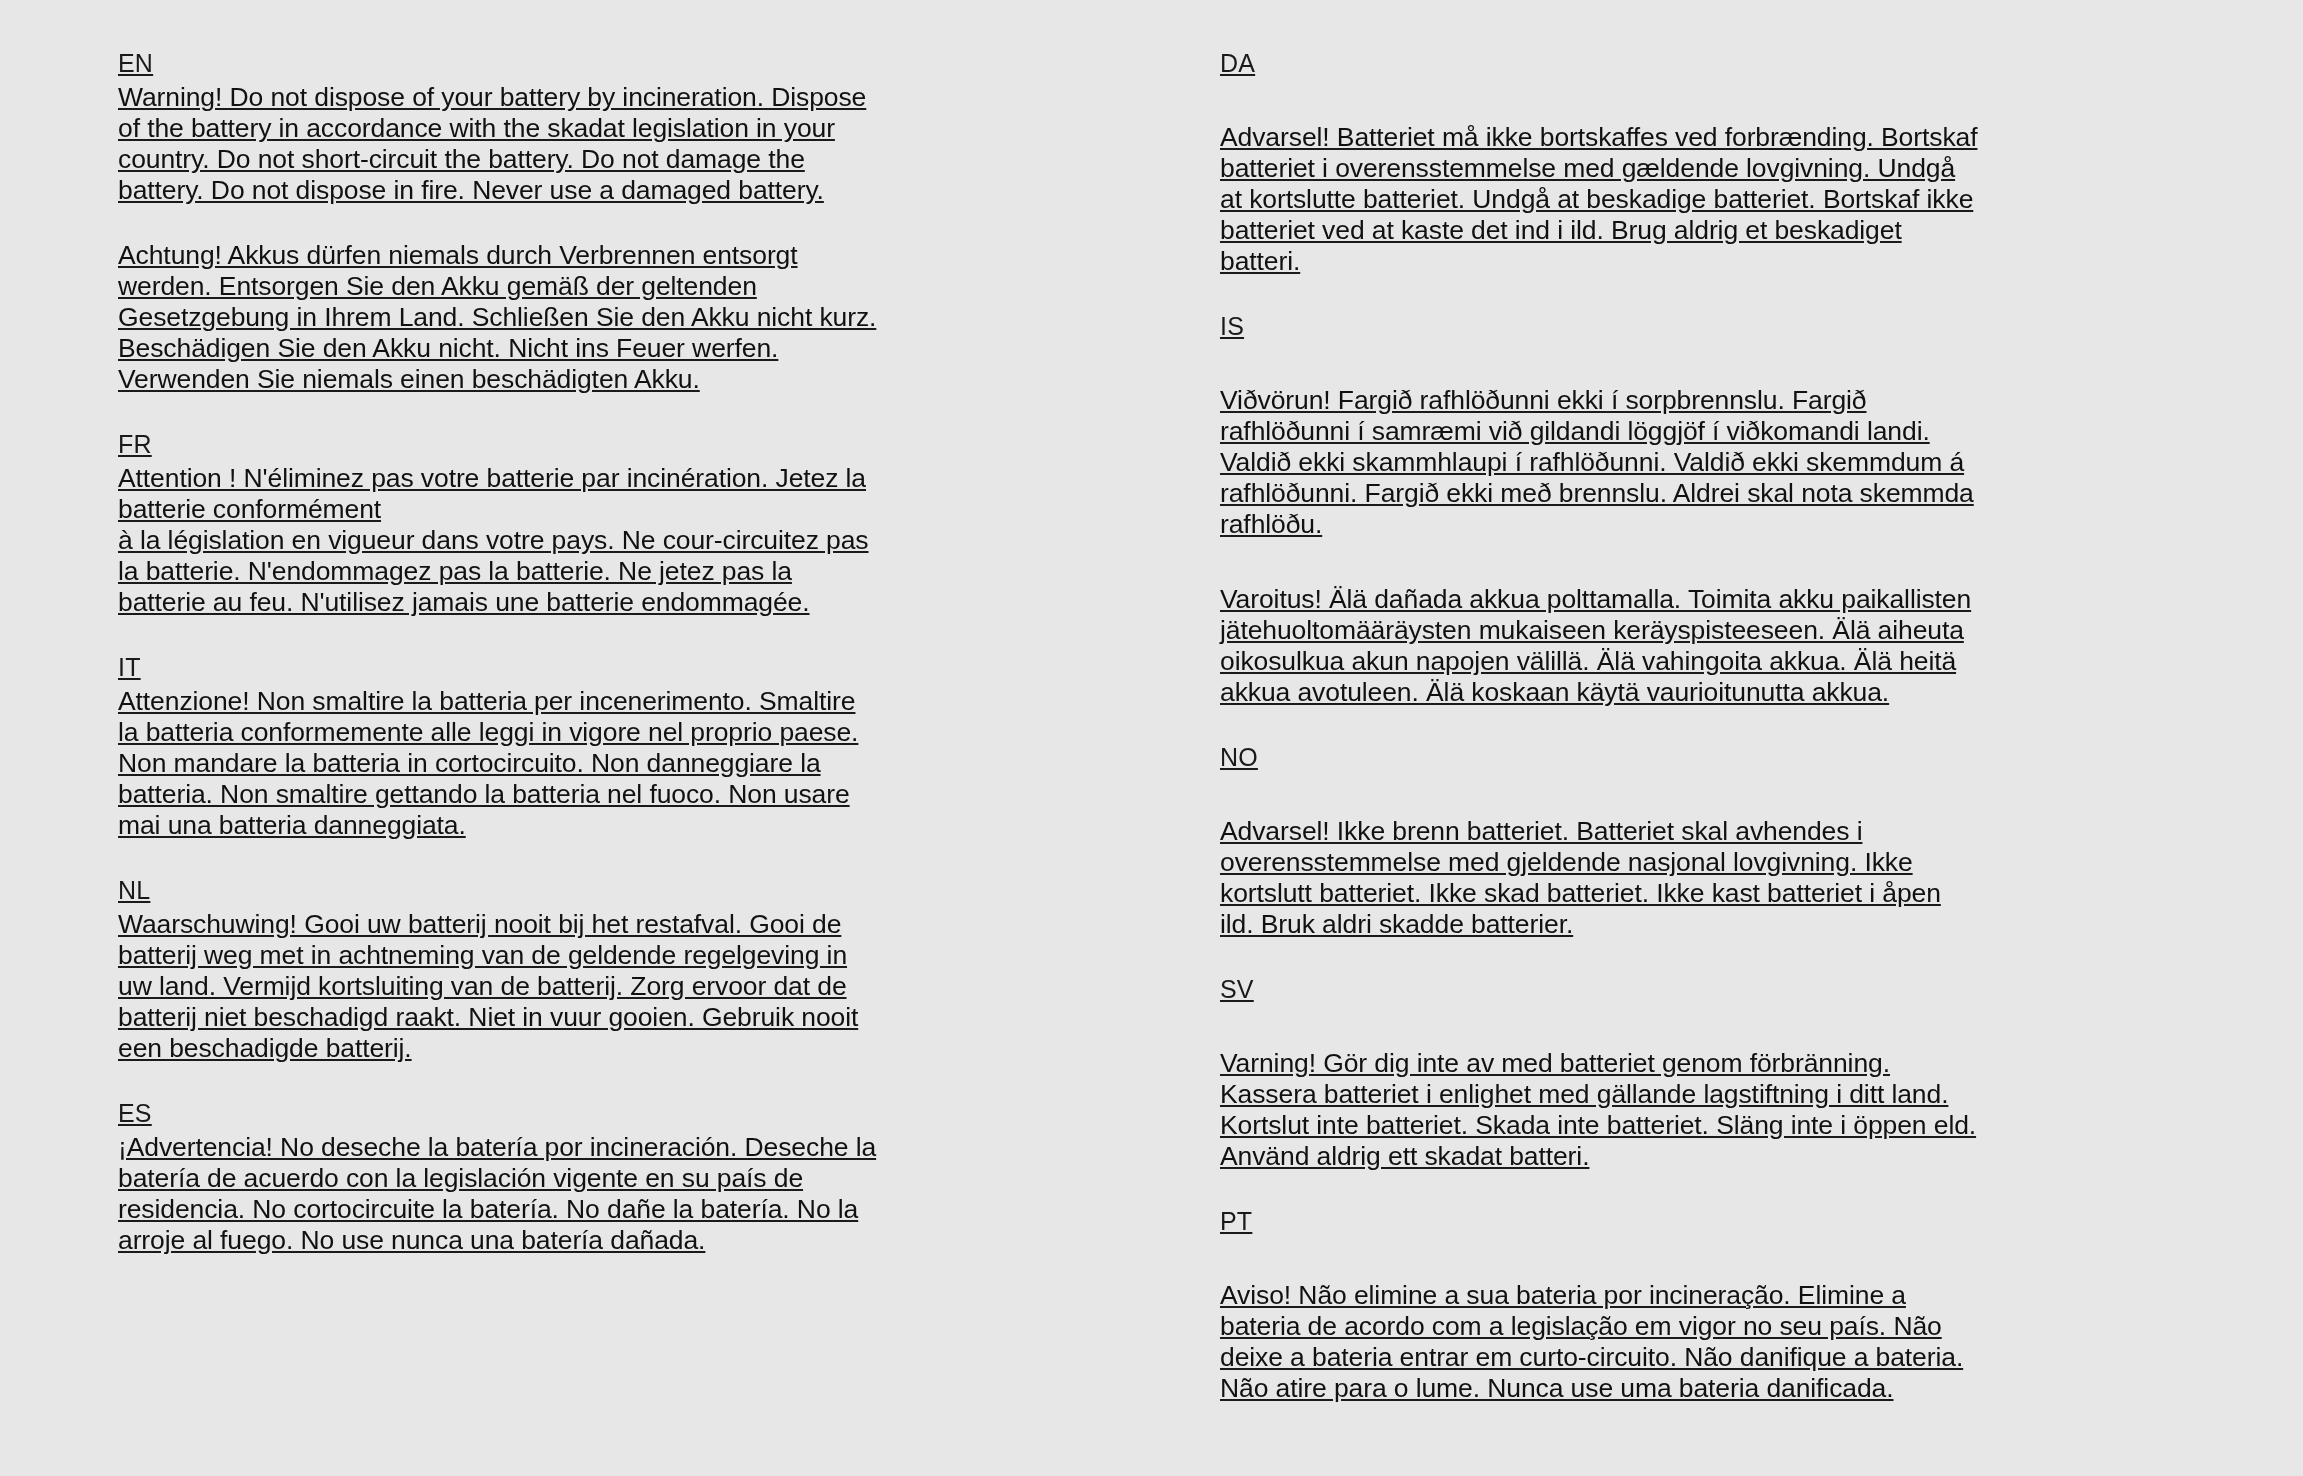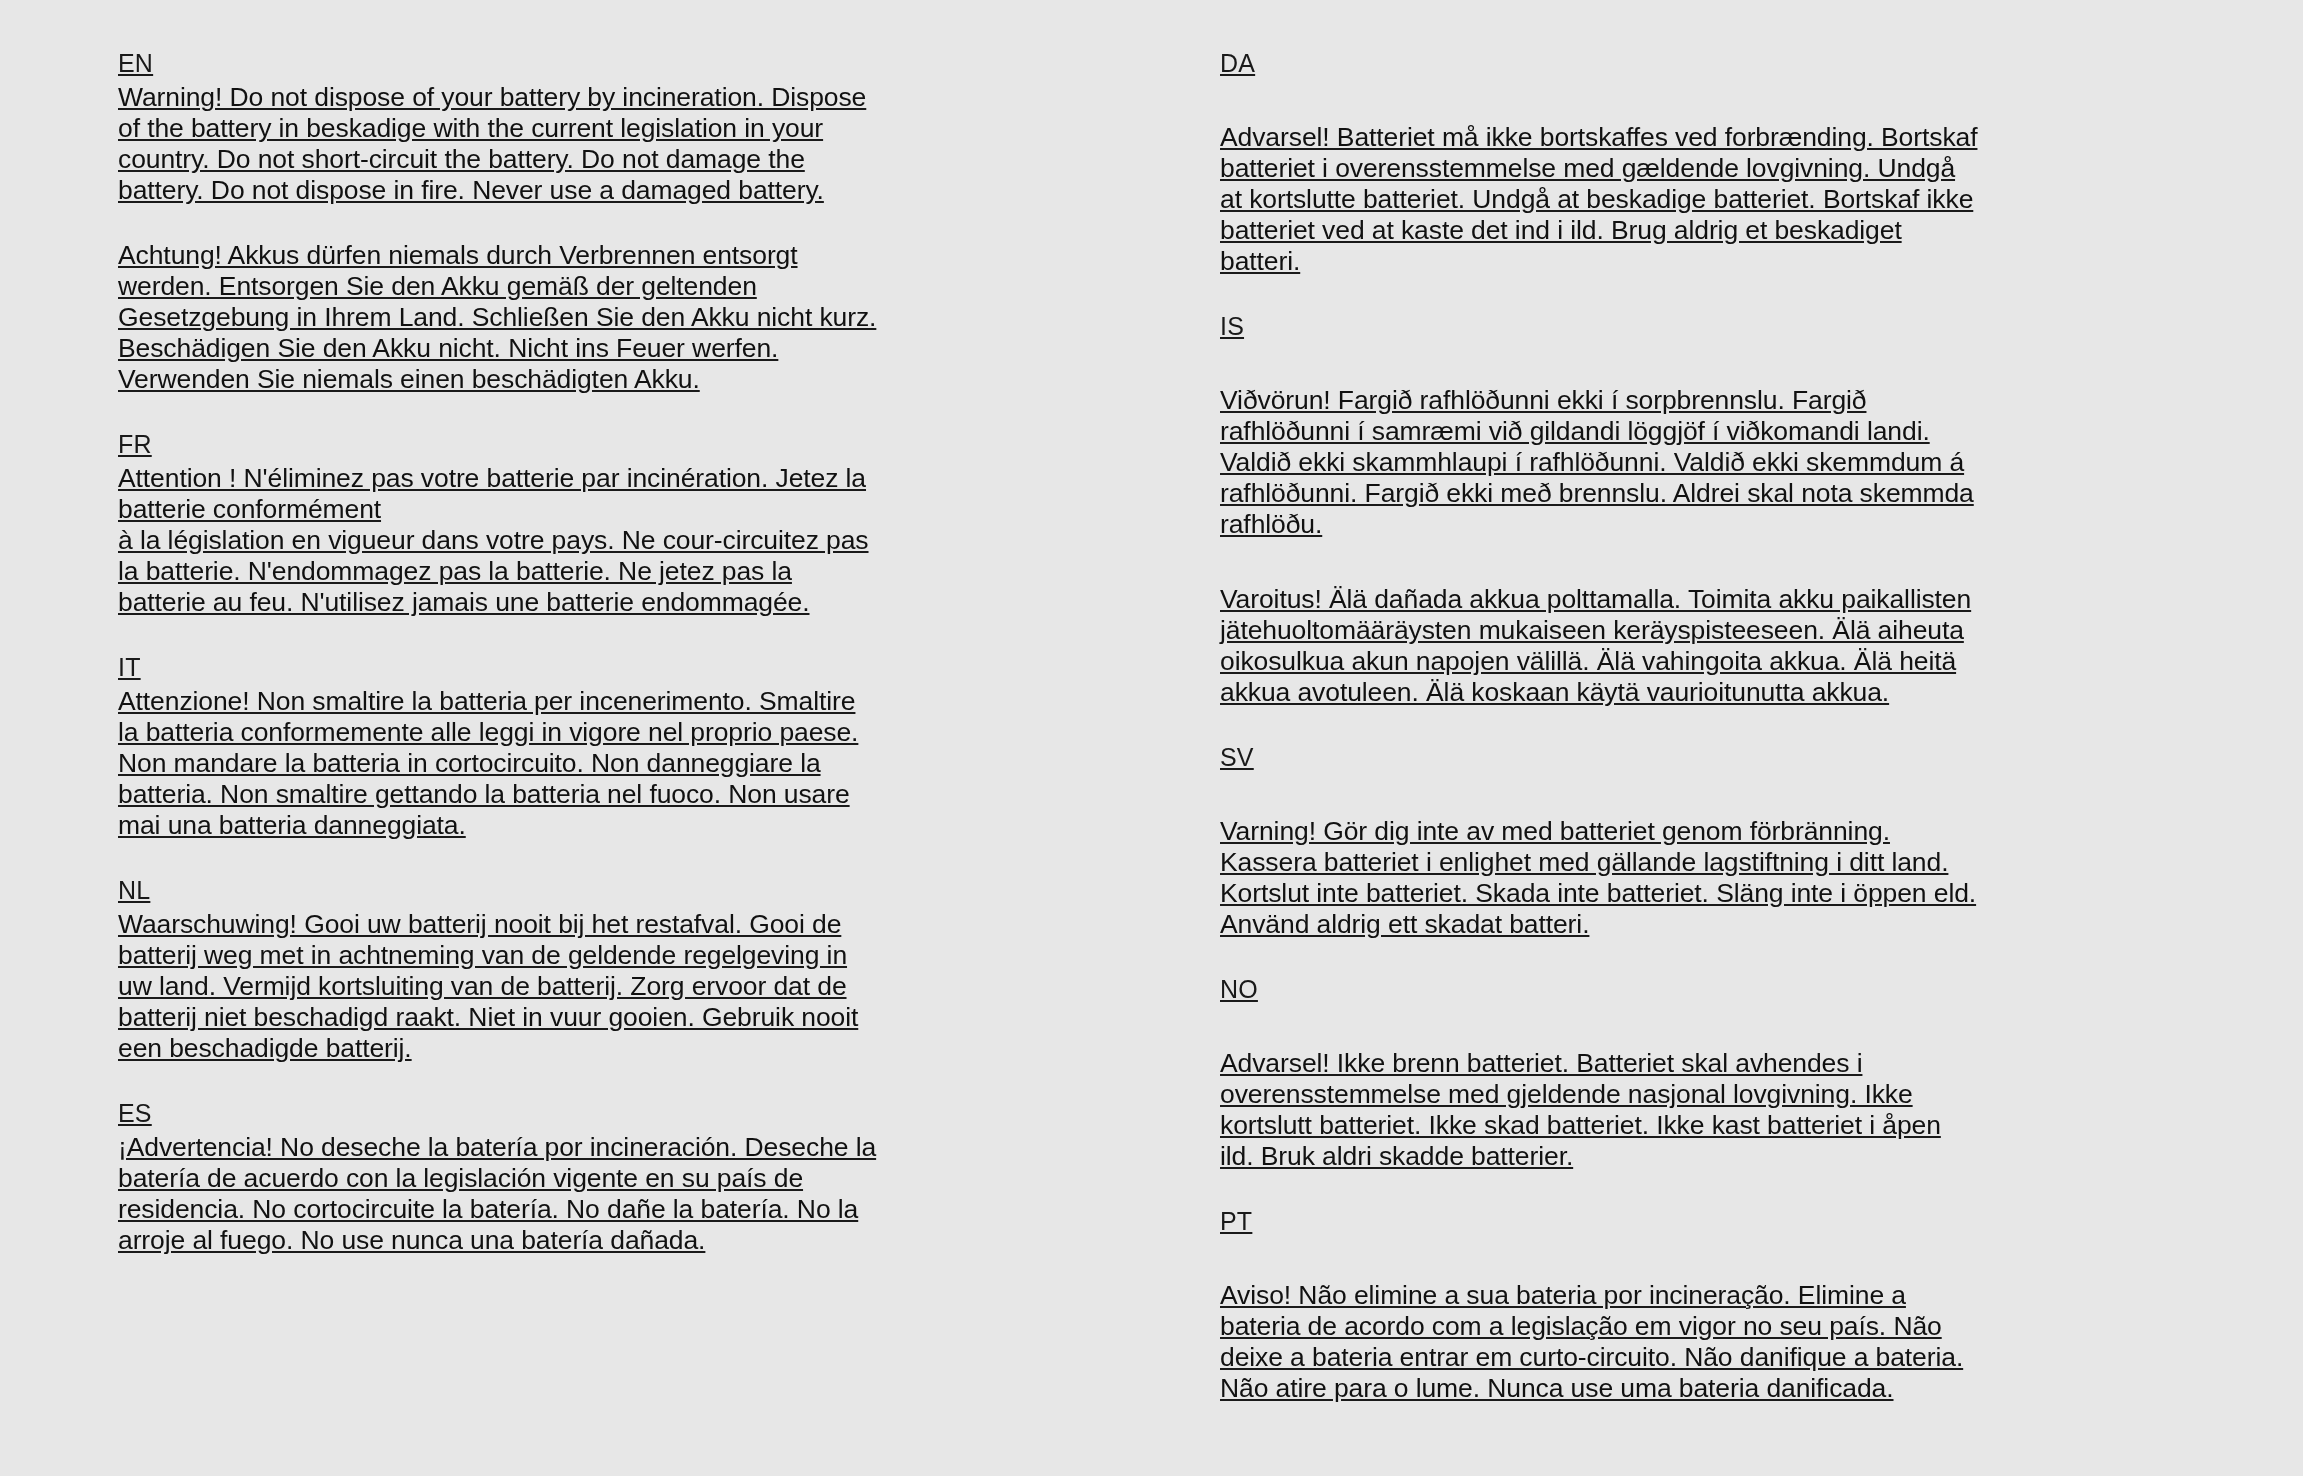--- a/index.html
+++ b/index.html
@@ -71,21 +71,21 @@
 </head>
 <body>
 
 <div class="page">
   <div class="columns">
 
     <div class="column column-left">
 
       <div class="block">
         <div class="lang-code">EN</div>
-        <div class="lang-body">Warning! Do not dispose of your battery by incineration. Dispose of the battery in beskadige with the current legislation in your country. Do not short-circuit the battery. Do not damage the battery. Do not dispose in fire. Never use a damaged battery.</div>
+        <div class="lang-body">Warning! Do not dispose of your battery by incineration. Dispose of the battery in accordance with the skadat legislation in your country. Do not short-circuit the battery. Do not damage the battery. Do not dispose in fire. Never use a damaged battery.</div>
       </div>
 
       <div class="block">
         <div class="lang-body">Achtung! Akkus dürfen niemals durch Verbrennen entsorgt werden. Entsorgen Sie den Akku gemäß der geltenden Gesetzgebung in Ihrem Land. Schließen Sie den Akku nicht kurz. Beschädigen Sie den Akku nicht. Nicht ins Feuer werfen. Verwenden Sie niemals einen beschädigten Akku.</div>
       </div>
 
       <div class="block">
         <div class="lang-code">FR</div>
         <div class="lang-body">Attention ! N'éliminez pas votre batterie par incinération. Jetez la batterie conformément
 à la législation en vigueur dans votre pays. Ne cour-circuitez pas la batterie. N'endommagez pas la batterie. Ne jetez pas la batterie au feu. N'utilisez jamais une batterie endommagée.</div>
@@ -118,27 +118,27 @@
       <div class="block">
         <div class="lang-code">IS</div>
         <div class="lang-body">Viðvörun! Fargið rafhlöðunni ekki í sorpbrennslu. Fargið rafhlöðunni í samræmi við gildandi löggjöf í viðkomandi landi. Valdið ekki skammhlaupi í rafhlöðunni. Valdið ekki skemmdum á rafhlöðunni. Fargið ekki með brennslu. Aldrei skal nota skemmda rafhlöðu.</div>
       </div>
 
       <div class="block">
         <div class="lang-body">Varoitus! Älä dañada akkua polttamalla. Toimita akku paikallisten jätehuoltomääräysten mukaiseen keräyspisteeseen. Älä aiheuta oikosulkua akun napojen välillä. Älä vahingoita akkua. Älä heitä akkua avotuleen. Älä koskaan käytä vaurioitunutta akkua.</div>
       </div>
 
       <div class="block">
-        <div class="lang-code">SV</div>
-        <div class="lang-body">Varning! Gör dig inte av med batteriet genom förbränning. Kassera batteriet i enlighet med gällande lagstiftning i ditt land. Kortslut inte batteriet. Skada inte batteriet. Släng inte i öppen eld. Använd aldrig ett skadat batteri.</div>
+        <div class="lang-code">NO</div>
+        <div class="lang-body">Advarsel! Ikke brenn batteriet. Batteriet skal avhendes i overensstemmelse med gjeldende nasjonal lovgivning. Ikke kortslutt batteriet. Ikke skad batteriet. Ikke kast batteriet i åpen ild. Bruk aldri skadde batterier.</div>
       </div>
 
       <div class="block">
-        <div class="lang-code">NO</div>
-        <div class="lang-body">Advarsel! Ikke brenn batteriet. Batteriet skal avhendes i overensstemmelse med gjeldende nasjonal lovgivning. Ikke kortslutt batteriet. Ikke skad batteriet. Ikke kast batteriet i åpen ild. Bruk aldri skadde batterier.</div>
+        <div class="lang-code">SV</div>
+        <div class="lang-body">Varning! Gör dig inte av med batteriet genom förbränning. Kassera batteriet i enlighet med gällande lagstiftning i ditt land. Kortslut inte batteriet. Skada inte batteriet. Släng inte i öppen eld. Använd aldrig ett skadat batteri.</div>
       </div>
 
       <div class="block">
         <div class="lang-code">PT</div>
         <div class="lang-body">Aviso! Não elimine a sua bateria por incineração. Elimine a bateria de acordo com a legislação em vigor no seu país. Não deixe a bateria entrar em curto-circuito. Não danifique a bateria. Não atire para o lume. Nunca use uma bateria danificada.</div>
       </div>
 
     </div>
 
   </div>

